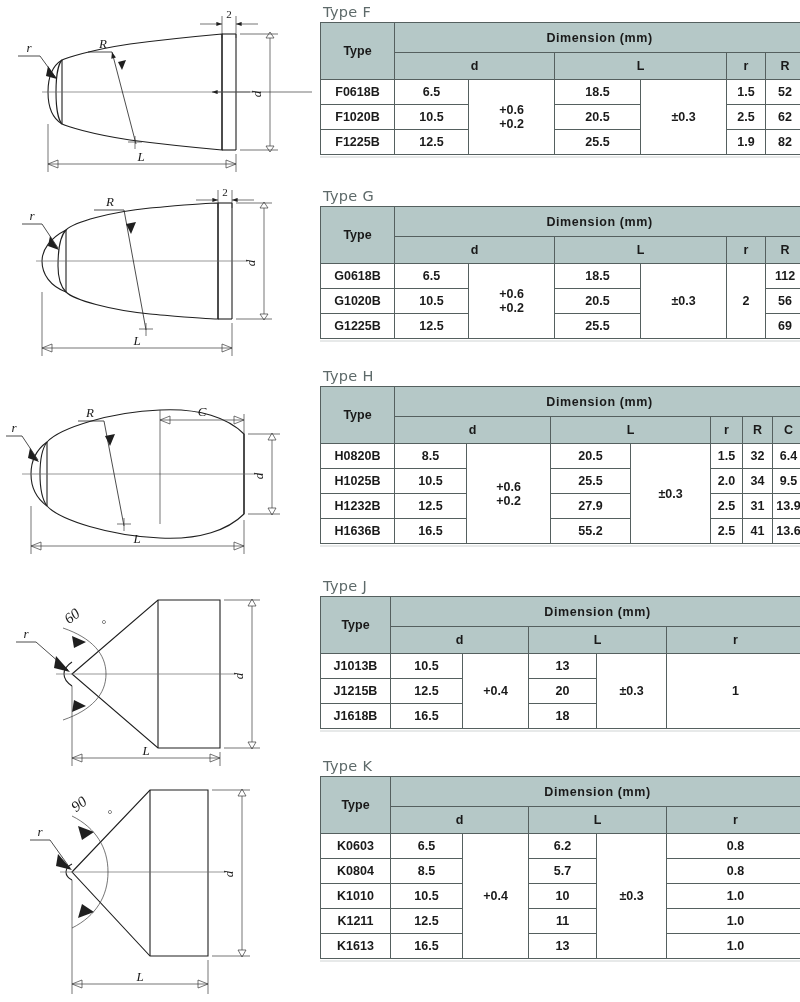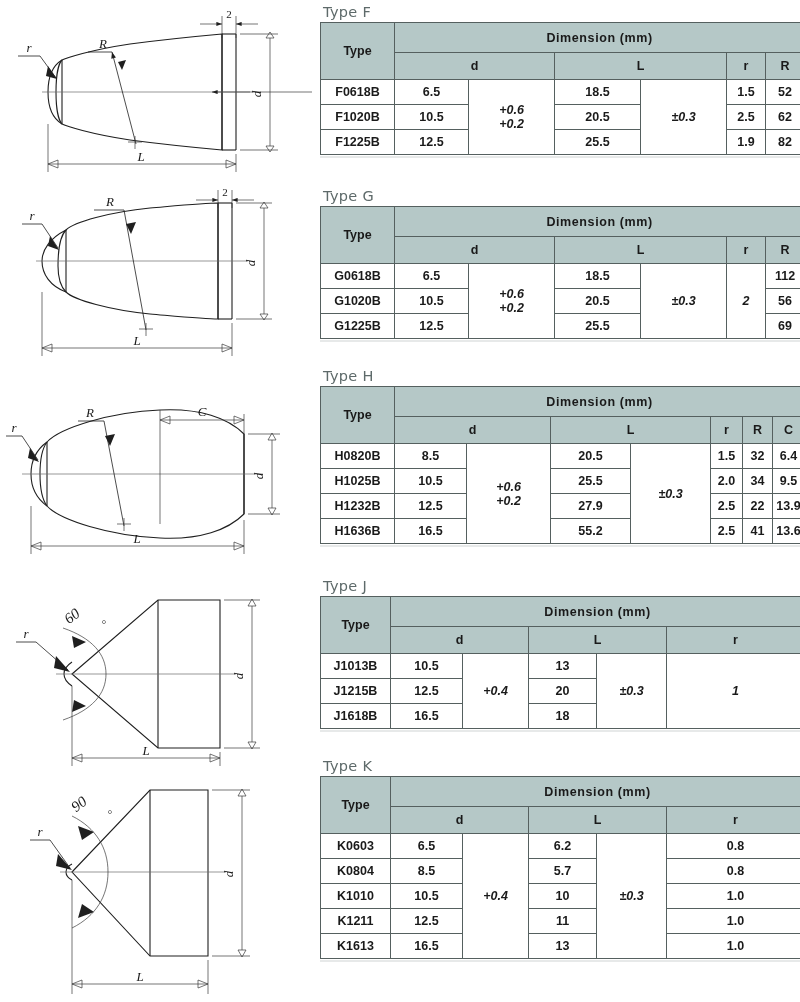--- a/index.html
+++ b/index.html
@@ -65,21 +65,21 @@
     font-weight: bold;
     color: #1a1a1a;
     padding: 0;
     background: #ffffff;
     font-family: "Liberation Sans", sans-serif;
   }
   table.dim th { background: #b5c8c7; }
   td.typecell { background: #b5c8c7; font-size: 12.5px; margin-left: 43px; }
   th.dimhead { font-size: 13px; letter-spacing: .6px; }
   th.subhead { font-size: 13px; }
-  td.tol { background: #ffffff; font-style: italic; }
+  td.tol { background: #ffffff; }
   .h-row-hdr1 th { height: 30px; }
   .h-row-hdr2 th { height: 27px; }
   table.dim tbody td { height: 25px; }
 
   
   .table-block::after{
     content:""; position:absolute; left:0; right:0; bottom:-3px; height:2px;
     background:rgba(120,135,135,.18);
   }
 
@@ -481,21 +481,21 @@
             <td>25.5</td>
             <td>2.0</td>
             <td>34</td>
             <td>9.5</td>
           </tr>
           <tr>
             <td class="typecell">H1232B</td>
             <td>12.5</td>
             <td>27.9</td>
             <td>2.5</td>
-            <td>22</td>
+            <td>31</td>
             <td>13.9</td>
           </tr>
           <tr>
             <td class="typecell">H1636B</td>
             <td>16.5</td>
             <td>55.2</td>
             <td>2.5</td>
             <td>41</td>
             <td>13.6</td>
           </tr>

